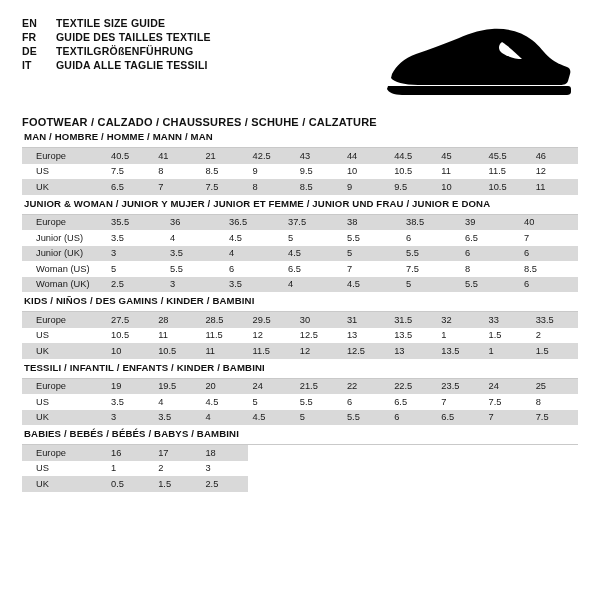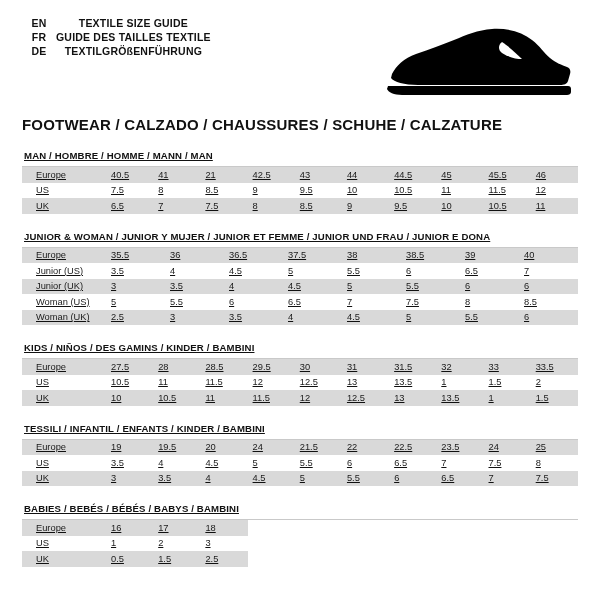--- a/index.html
+++ b/index.html
@@ -18,21 +18,20 @@
     position: relative;
     width: 600px;
     height: 600px;
     box-sizing: border-box;
     padding: 18px 22px 0 22px;
   }
   
   .header {
     position: relative;
     height: 88px;
-    text-align: center;
   }
   .lang-table {
     border-collapse: collapse;
     font-size: 10.5px;
     line-height: 1.0;
   }
   .lang-table td {
     padding: 0 0 3.5px 0;
     vertical-align: top;
     white-space: nowrap;
@@ -49,29 +48,28 @@
   .shoe-wrap {
     position: absolute;
     right: 6px;
     top: 8px;
     width: 190px;
     height: 78px;
   }
   .shoe-wrap svg { display: block; }
 
   .section-title {
-    font-size: 15px;
+    font-size: 11px;
     font-weight: bold;
     letter-spacing: 0.2px;
     margin: 10px 0 0 0;
   }
 
   .group {
-    margin-top: 17px;
-    text-decoration: underline;
+    margin-top: 3px;
   }
   .group-title {
     font-size: 9.6px;
     font-weight: bold;
     letter-spacing: 0.15px;
     padding: 0 0 5px 2px;
     border-bottom: 1px solid #c9c9c9;
   }
   table.sizes {
     border-collapse: collapse;
@@ -112,20 +110,24 @@
           <td class="lang-code">EN</td>
           <td class="lang-title">TEXTILE SIZE GUIDE</td>
         </tr>
         <tr>
           <td class="lang-code">FR</td>
           <td class="lang-title">GUIDE DES TAILLES TEXTILE</td>
         </tr>
         <tr>
           <td class="lang-code">DE</td>
           <td class="lang-title">TEXTILGRÖßENFÜHRUNG</td>
+        </tr>
+        <tr>
+          <td class="lang-code">IT</td>
+          <td class="lang-title">GUIDA ALLE TAGLIE TESSILI</td>
         </tr>
       </tbody>
     </table>
 
     <div class="shoe-wrap">
       <svg width="190" height="78" viewBox="0 0 190 78" xmlns="http://www.w3.org/2000/svg">
         <path fill="#000000" d="M10 48 C 14 40, 22 32, 34 28 C 48 23, 60 19, 72 14 C 84 9, 96 4, 110 3
           C 126 2, 140 6, 150 14 C 158 20, 162 27, 168 32 C 174 37, 180 39, 185 41
           C 188 42, 189 45, 188 48 L 186 55 C 185 58, 182 59, 178 59
           L 36 59 C 22 59, 12 56, 9 52 Z"></path>

